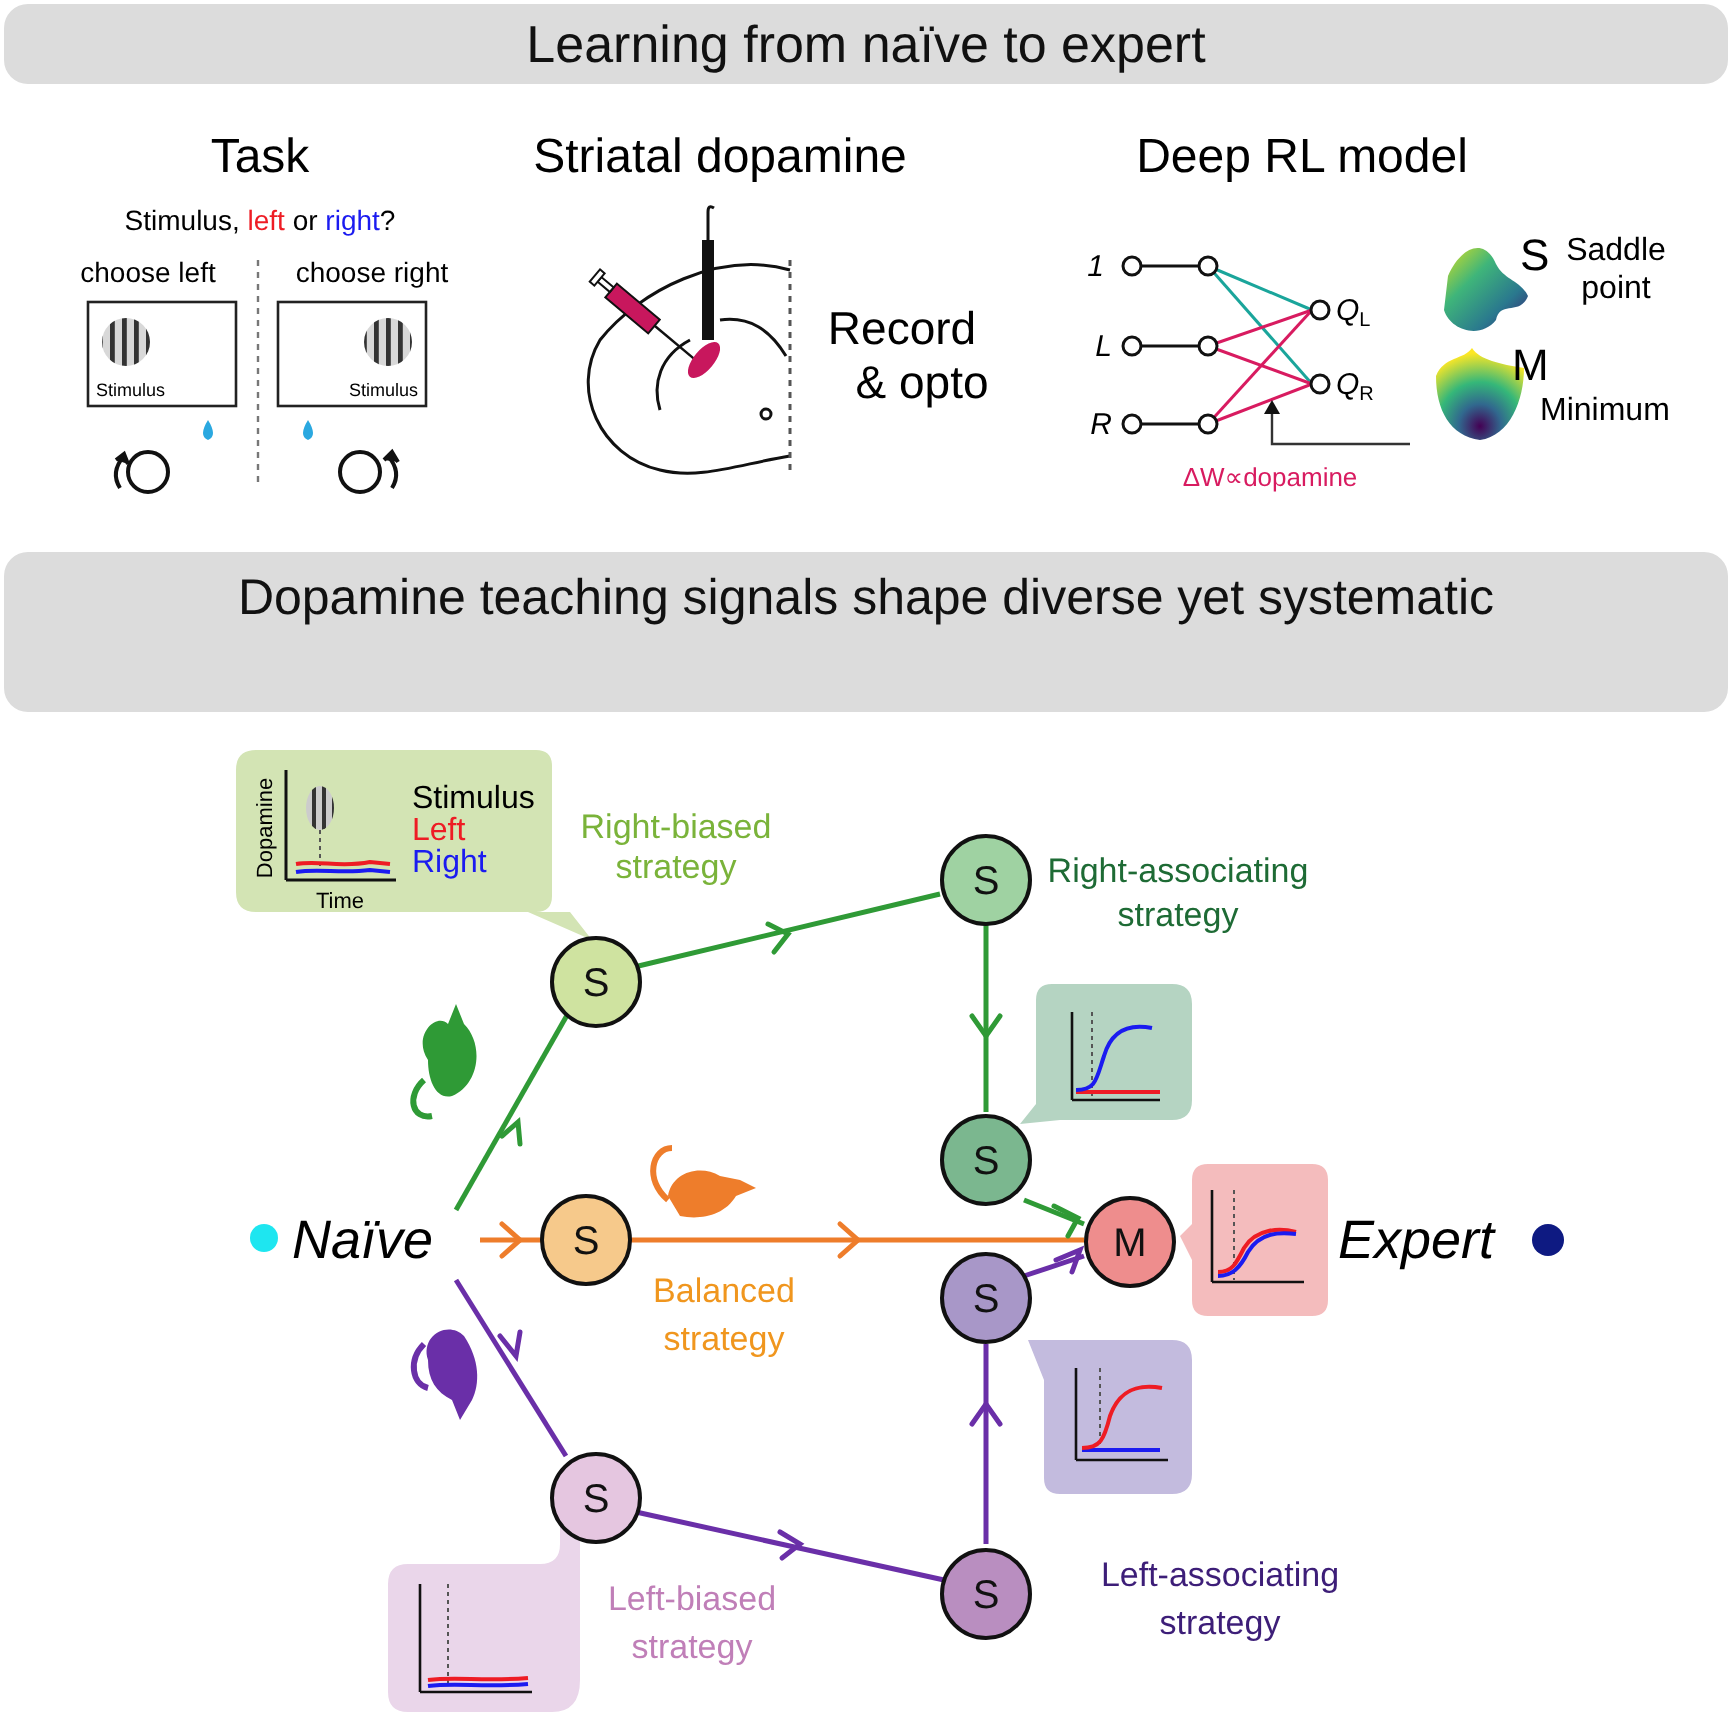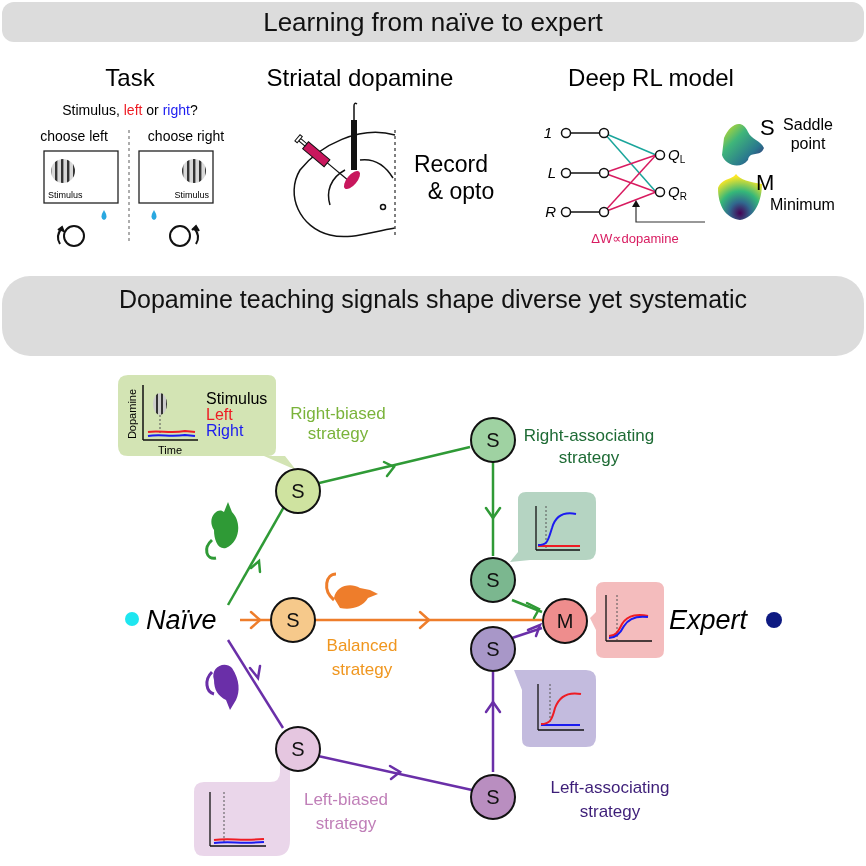--- a/index.html
+++ b/index.html
@@ -1,21 +1,21 @@
 <!DOCTYPE html>
 <html><head>
 <meta charset="utf-8">
 <style>
   html, body { margin: 0; padding: 0; background: #ffffff; }
   body { width: 866px; height: 866px; position: relative; overflow: hidden;
          font-family: "Liberation Sans", sans-serif; color: #111; }
   .banner { position: absolute; left: 2px; right: 2px; background: #dcdcdc;
             border-radius: 12px; text-align: center; color: #111; }
   #banner1 { top: 2px; height: 40px; font-size: 26px; line-height: 40px; }
-  #banner2 { top: 276px; height: 80px; font-size: 25px; line-height: 33px; padding-top: 7px; box-sizing: border-box; border-radius: 28px; }
+  #banner2 { top: 276px; height: 80px; font-size: 25px; line-height: 33px; padding-top: 7px; box-sizing: border-box; }
   .abs { position: absolute; }
   svg text { font-family: "Liberation Sans", sans-serif; }
 </style>
 </head>
 <body>
 
 <div class="banner" id="banner1">
   <span>Learning from naïve to expert</span>
 </div>
 

